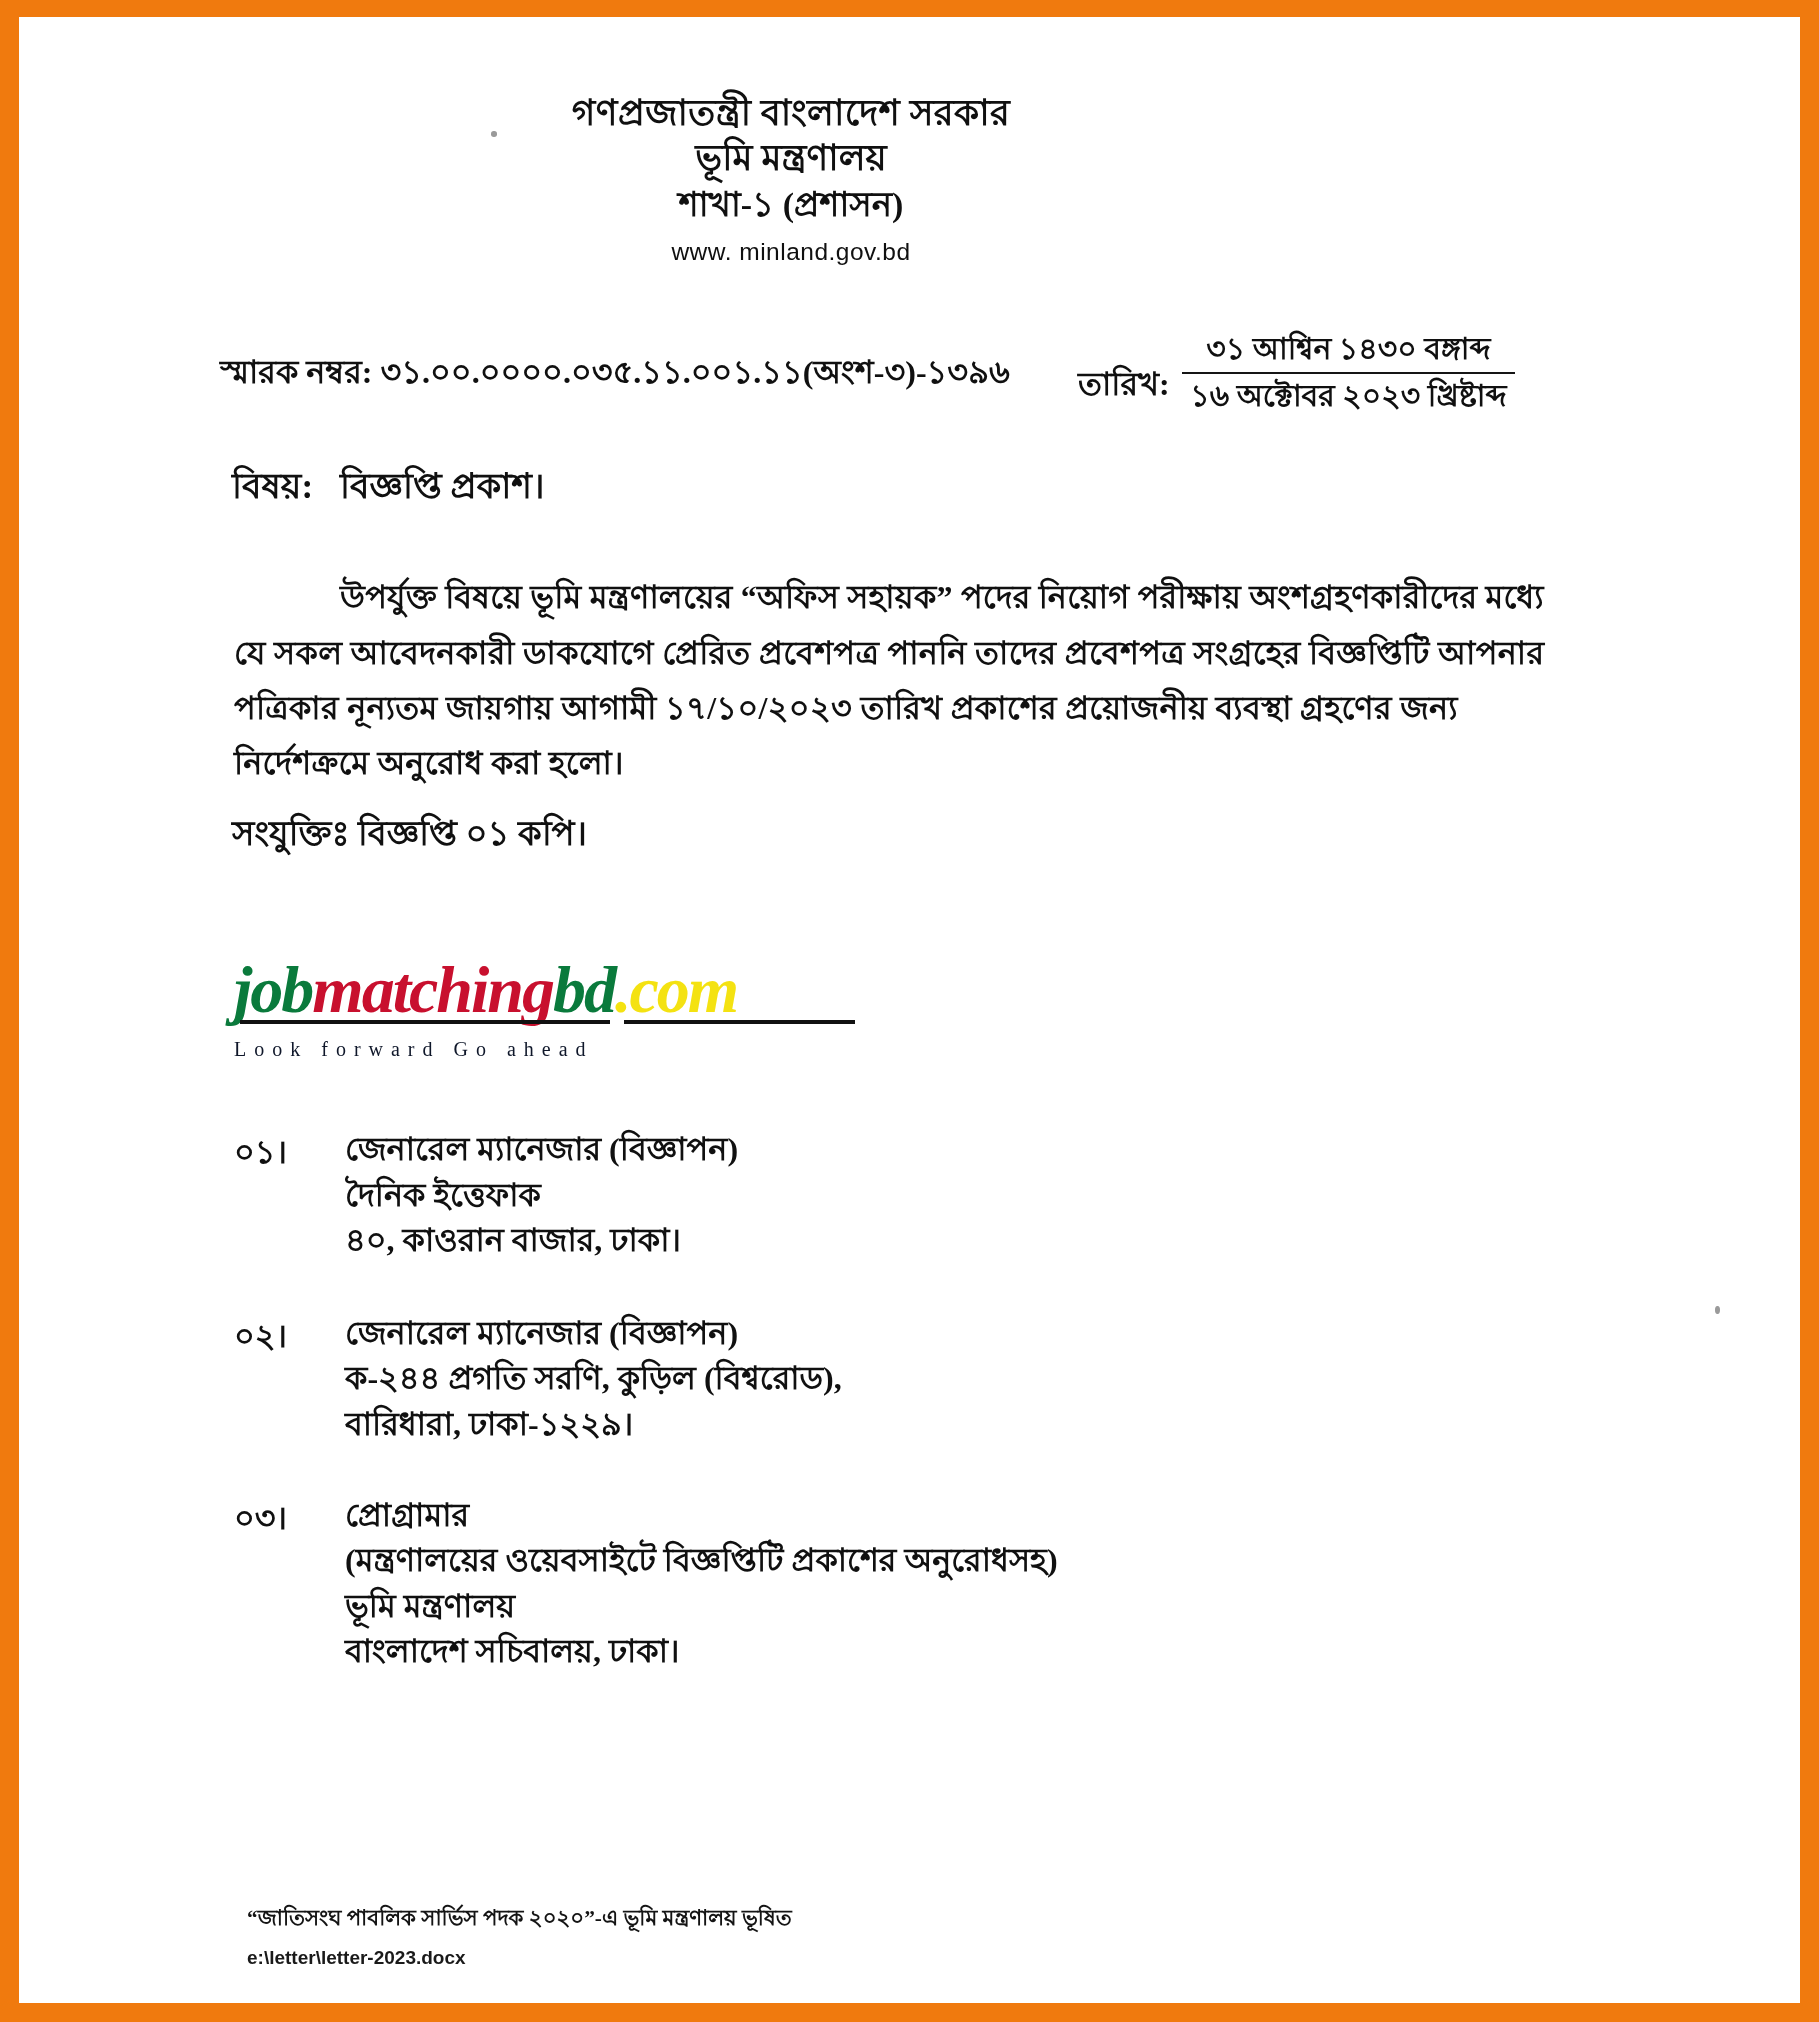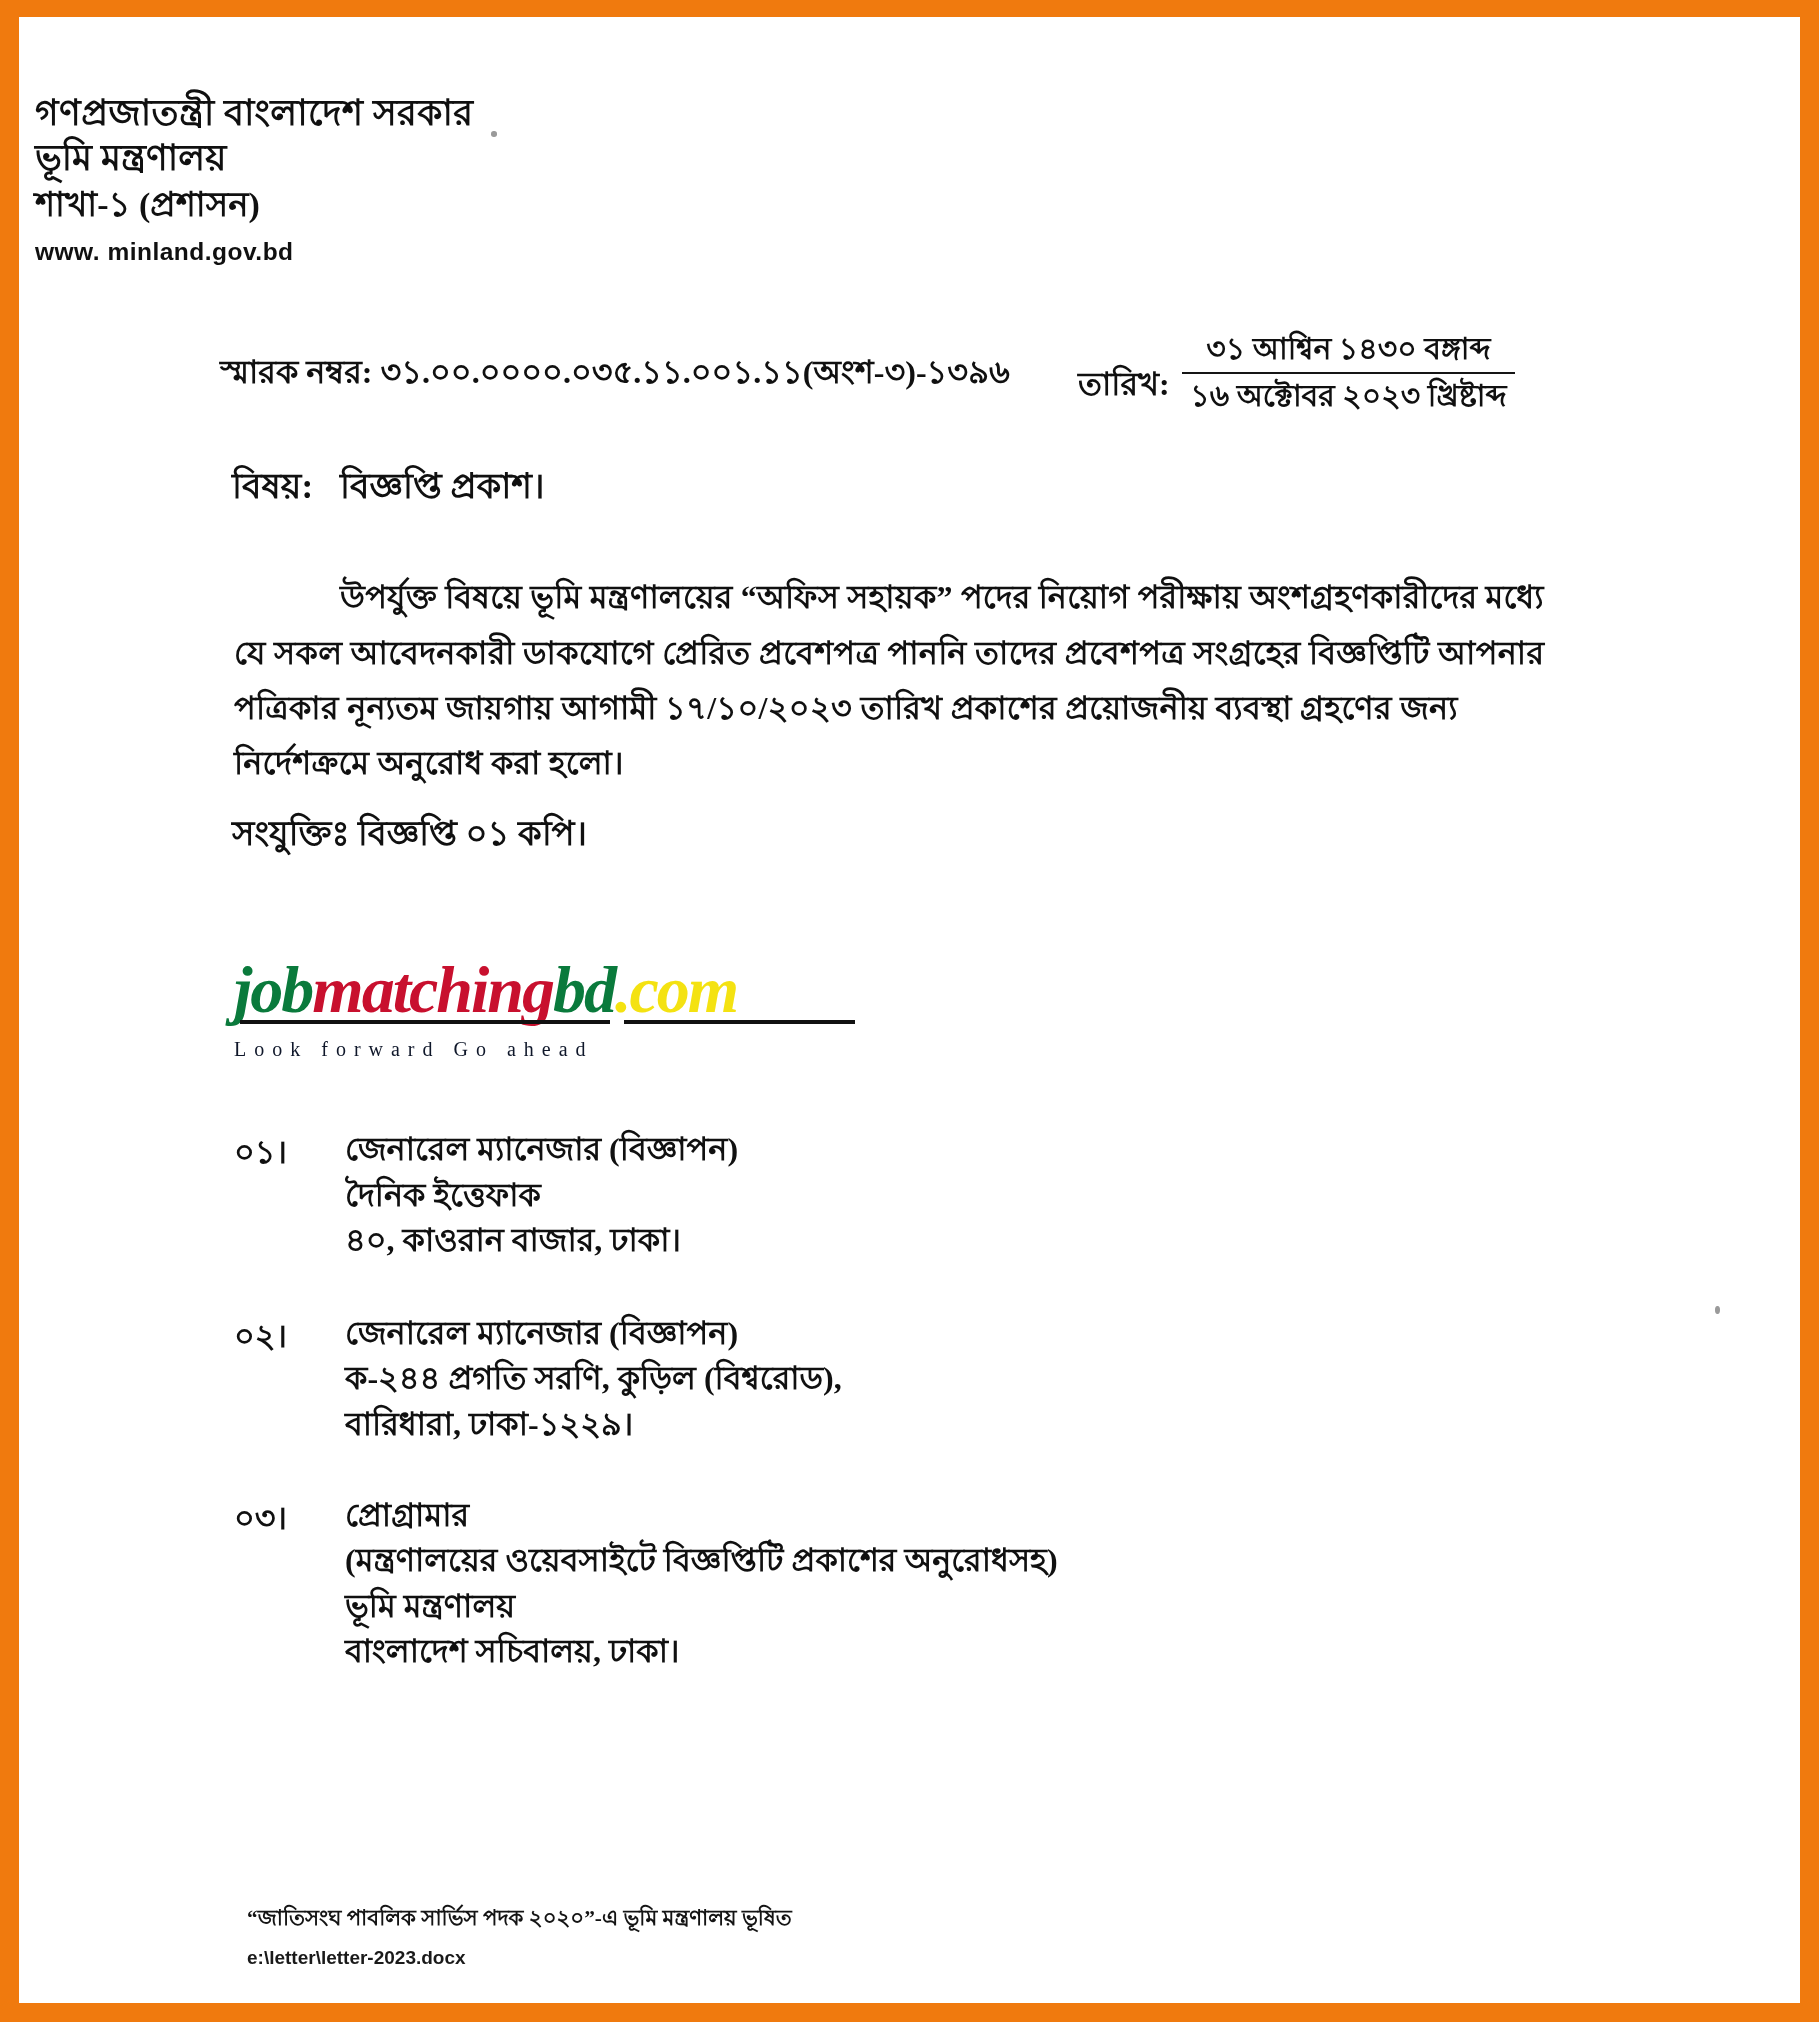--- a/index.html
+++ b/index.html
@@ -43,31 +43,31 @@
 
   .bn {
     font-family: "Liberation Serif", "DejaVu Serif", serif;
     color: #101010;
     font-weight: 700;
   }
 
   
   .letterhead {
     position: absolute;
-    left: 16px;
+    left: 8px;
     top: 75px;
     width: 1528px;
-    text-align: left;
+    text-align: center;
   }
   .lh-line1 { font-size: 36px; letter-spacing: 0.4px; line-height: 1.18; }
   .lh-line2 { font-size: 36px; line-height: 1.30; }
   .lh-line3 { font-size: 34px; line-height: 1.34; }
   .lh-web {
     font-family: "Liberation Sans", sans-serif;
-    font-weight: 700;
+    font-weight: 400;
     font-size: 24.5px;
     letter-spacing: 0.5px;
     margin-top: 11px;
     color: #101010;
   }
 
   
   .memo-row {
     position: absolute;
     left: 0;

